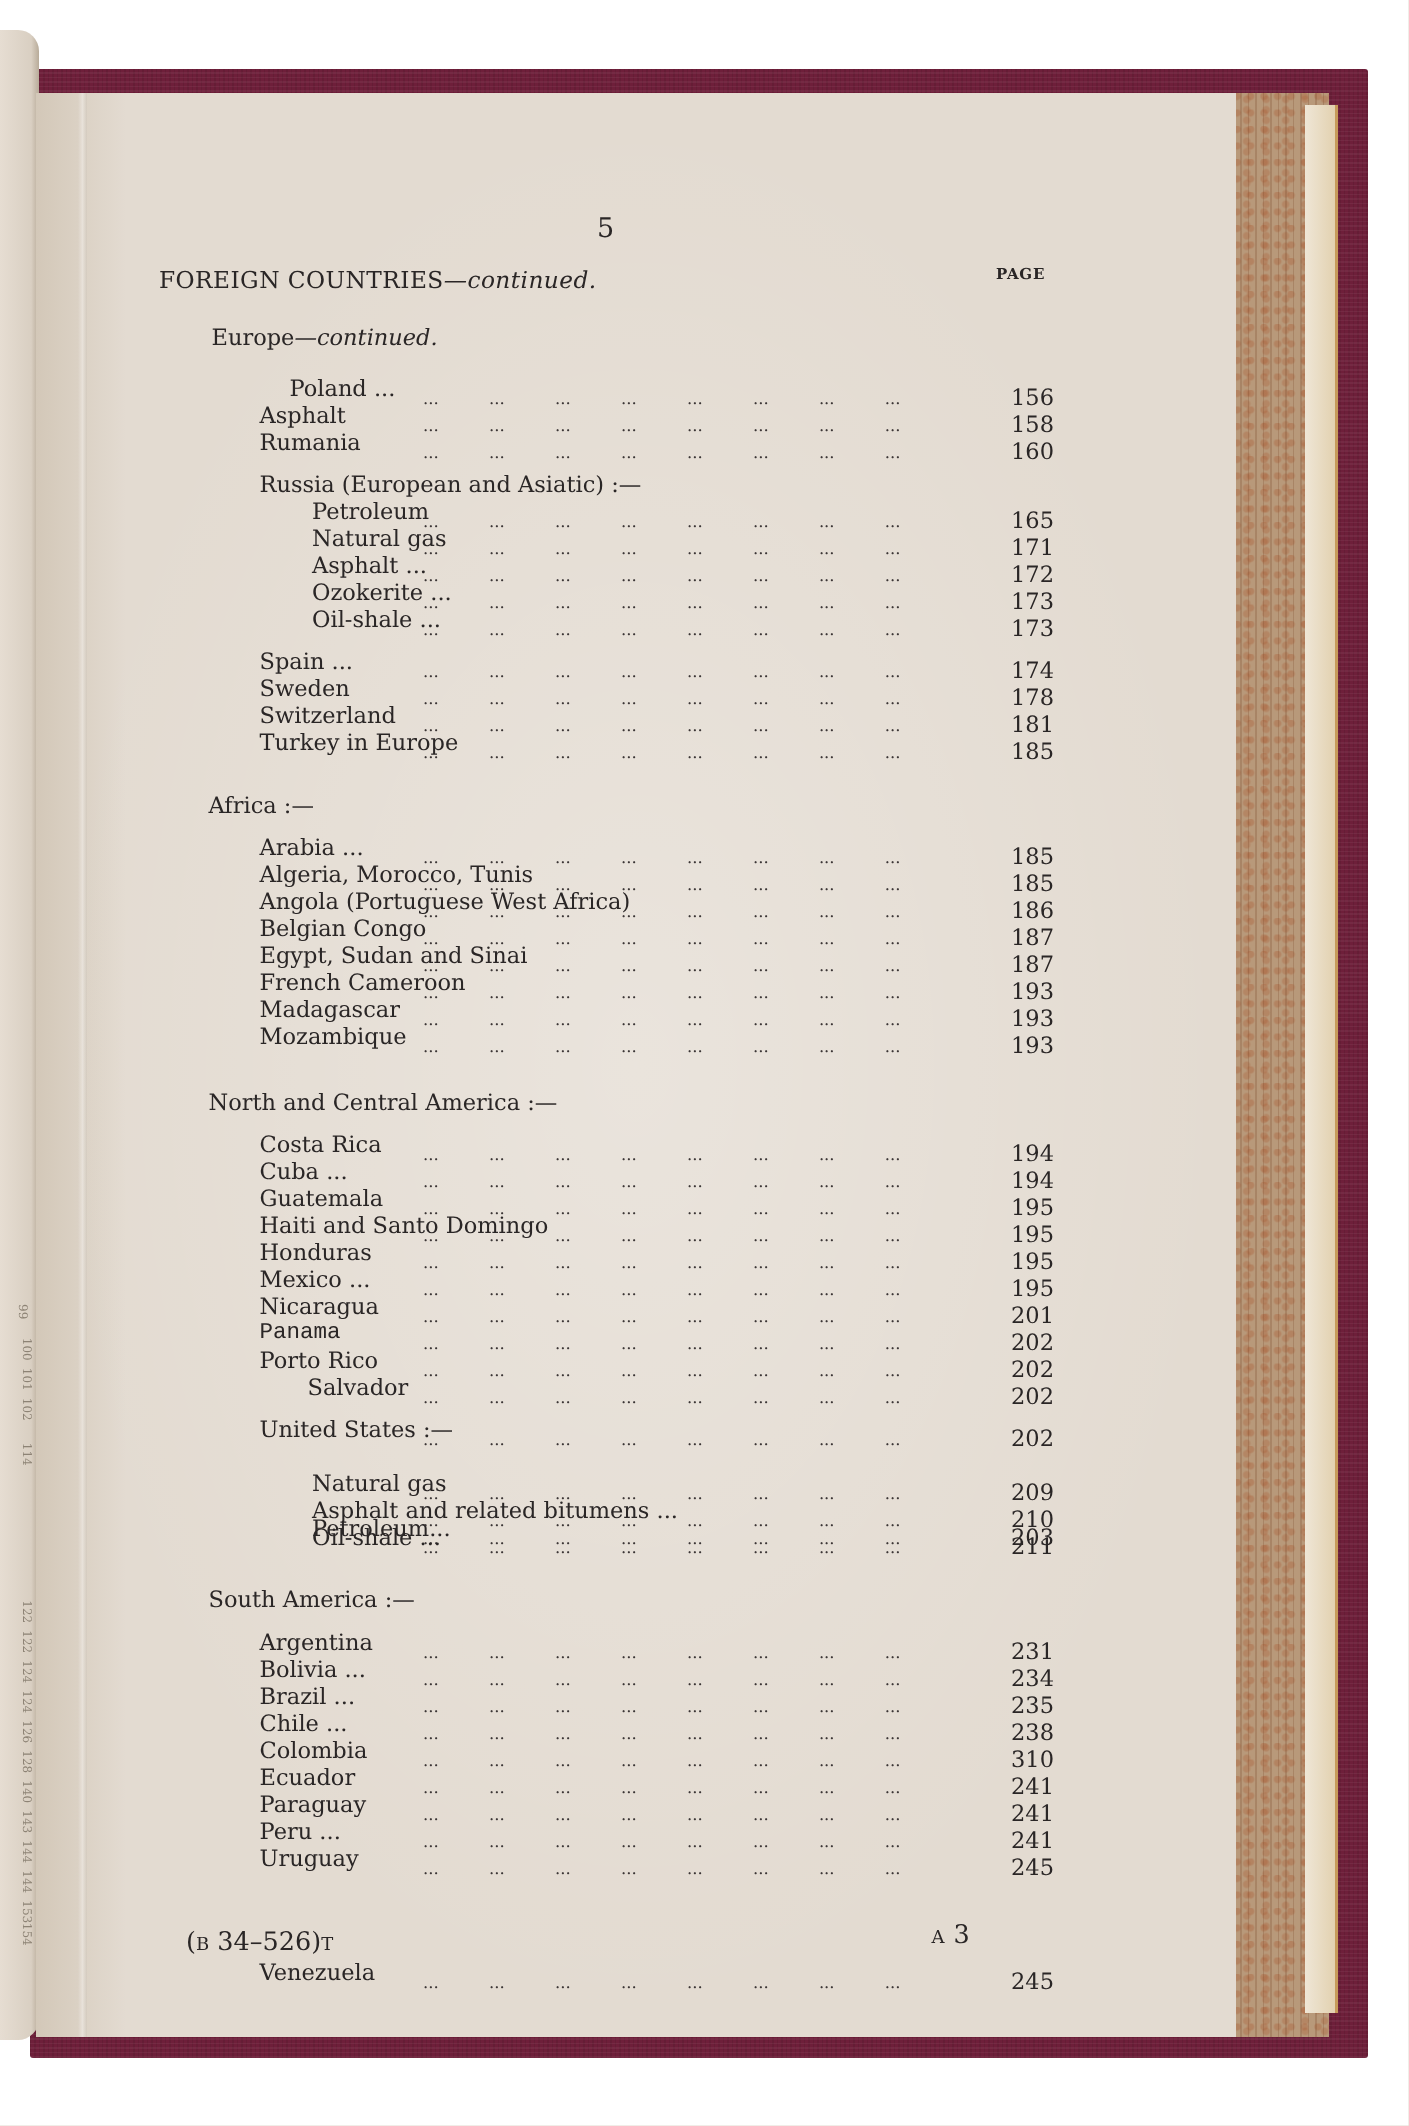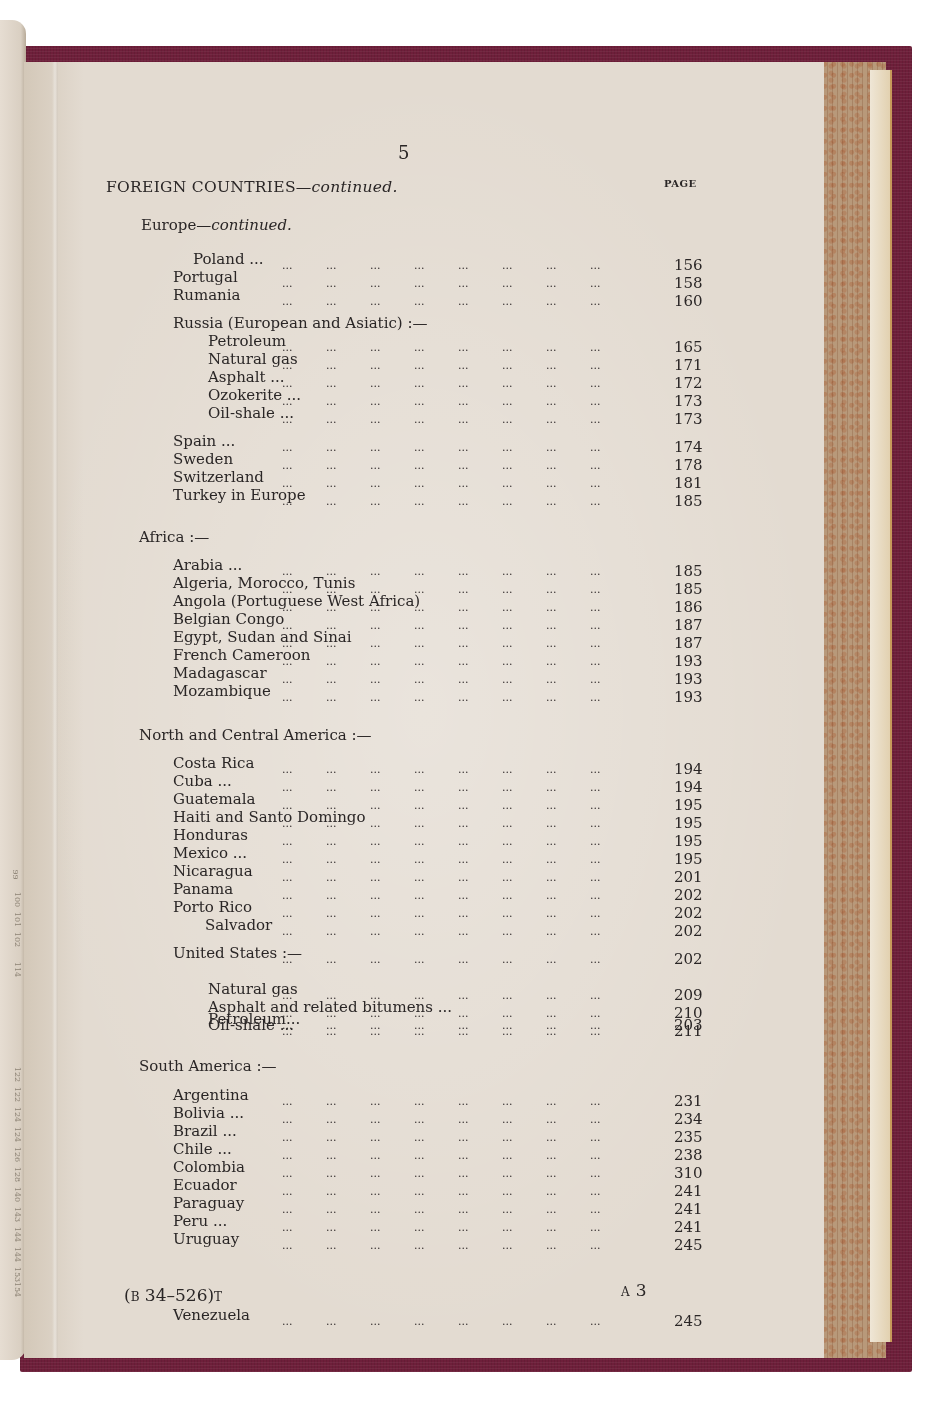--- a/index.html
+++ b/index.html
@@ -123,21 +123,21 @@
     <span>Europe</span><i>—continued.</i>
   </div>
 
   <div id="toc">
       <div class="entry" style="top: 188px;">
         <span class="label" style="left: 149px; margin-left: 20px;">Poland ...</span>
         <span class="dots" style="top: 7px;">... ... ... ... ... ... ... ...</span>
         <span class="pg">156</span>
       </div>
       <div class="entry" style="top: 206px;">
-        <span class="label" style="left: 149px;">Portugal</span>
+        <span class="label" style="left: 149px;">Asphalt</span>
         <span class="dots" style="top: 7px;">... ... ... ... ... ... ... ...</span>
         <span class="pg">158</span>
       </div>
       <div class="entry" style="top: 224px;">
         <span class="label" style="left: 149px;">Rumania</span>
         <span class="dots" style="top: 7px;">... ... ... ... ... ... ... ...</span>
         <span class="pg">160</span>
       </div>
       <div class="entry" style="top: 252px;">
         <span class="label" style="left: 149px;">Russia (European and Asiatic) :—</span>
@@ -258,21 +258,21 @@
         <span class="label" style="left: 149px;">Mexico ...</span>
         <span class="dots" style="top: 7px;">... ... ... ... ... ... ... ...</span>
         <span class="pg">195</span>
       </div>
       <div class="entry" style="top: 800px;">
         <span class="label" style="left: 149px;">Nicaragua</span>
         <span class="dots" style="top: 7px;">... ... ... ... ... ... ... ...</span>
         <span class="pg">201</span>
       </div>
       <div class="entry" style="top: 818px;">
-        <span class="label" style="left: 149px;">Panama</span>
+        <span class="label" style="left: 149px; font-family: Liberation Mono, monospace;">Panama</span>
         <span class="dots" style="top: 7px;">... ... ... ... ... ... ... ...</span>
         <span class="pg">202</span>
       </div>
       <div class="entry" style="top: 836px;">
         <span class="label" style="left: 149px;">Porto Rico</span>
         <span class="dots" style="top: 7px;">... ... ... ... ... ... ... ...</span>
         <span class="pg">202</span>
       </div>
       <div class="entry" style="top: 854px;">
         <span class="label" style="left: 149px; margin-left: 32px;">Salvador</span>

